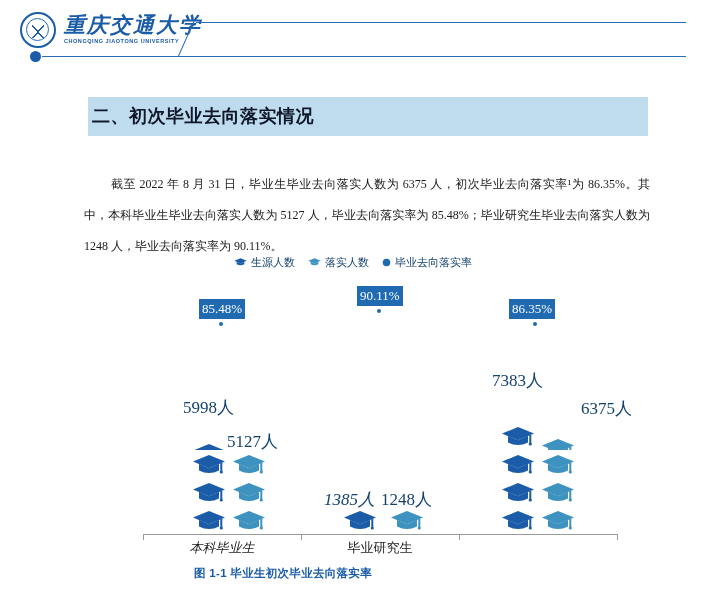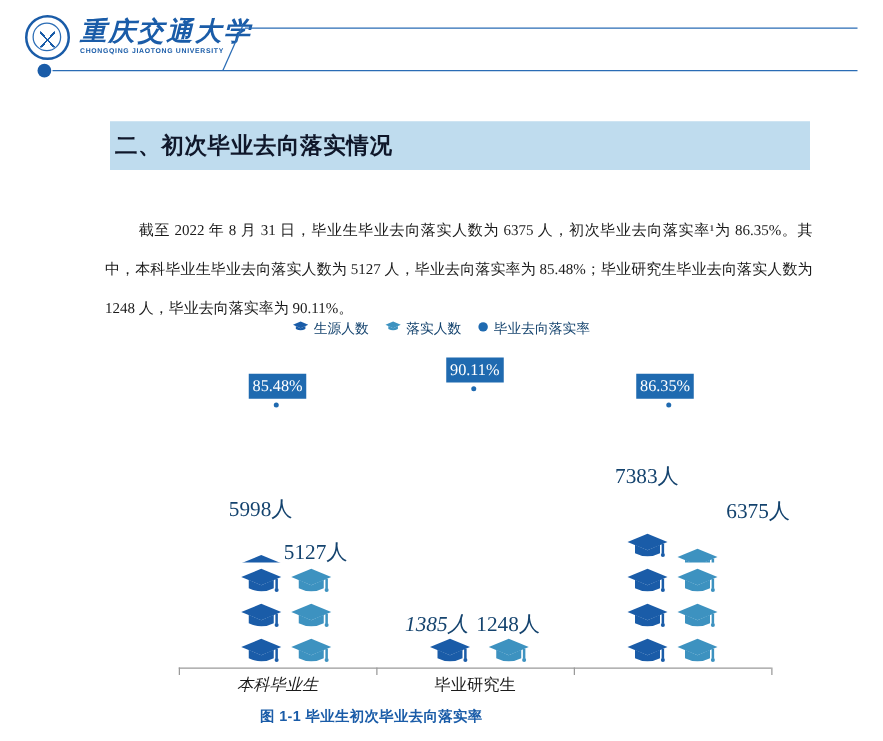--- a/index.html
+++ b/index.html
@@ -245,21 +245,21 @@
     position: absolute;
     font-size: 17px;
     color: #14436e;
     white-space: nowrap;
     font-family: "Liberation Serif", serif;
   }
 
   
   .caption {
     position: absolute;
-    left: 16px; top: 566px;
+    left: 2px; top: 566px;
     width: 562px;
     text-align: center;
     font-size: 11.5px;
     font-weight: bold;
     color: #1a5ca8;
     font-family: "Liberation Sans", sans-serif;
     letter-spacing: 0.3px;
   }
 </style>
 </head>

